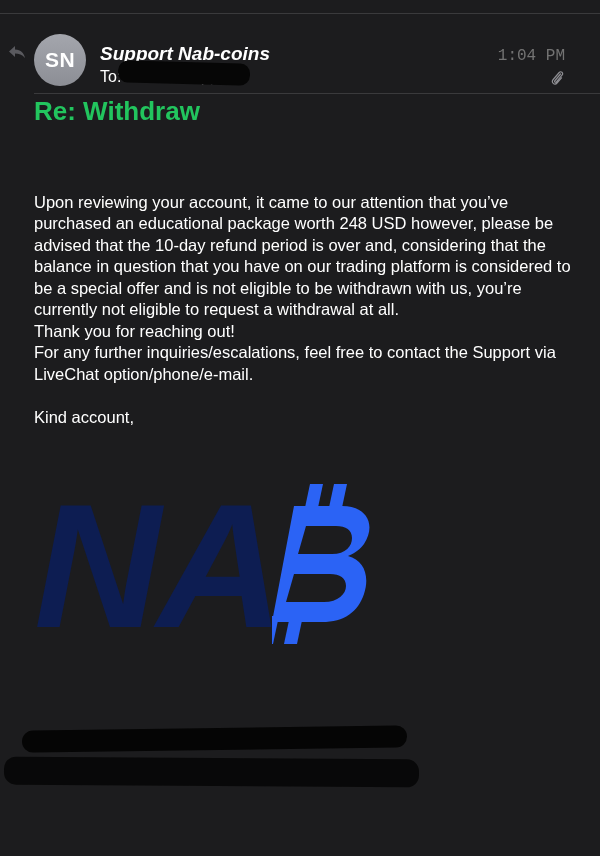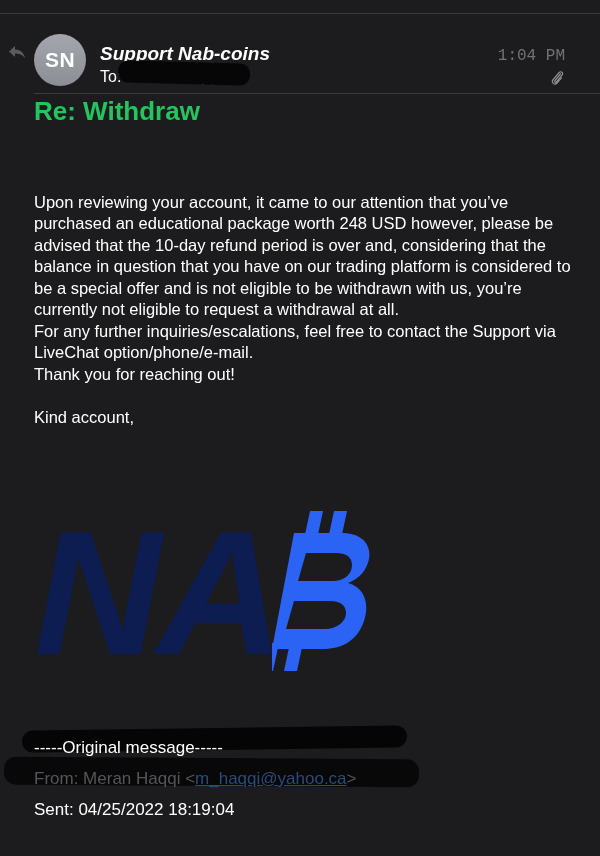--- a/index.html
+++ b/index.html
@@ -55,21 +55,21 @@
     position: absolute; left: 34px; top: 96px;
     font-size: 26px; font-weight: bold; color: #22c55e;
   }
   .body {
     position: absolute; left: 34px; top: 170px; width: 545px;
     font-size: 16.5px; line-height: 21.5px; color: #ffffff;
   }
   .body p { margin: 0; }
   .gap { height: 21.5px; }
   .logo {
-    position: absolute; left: 34px; top: 511px; width: 345px; height: 160px; text-align: center;
+    position: absolute; left: 34px; top: 484px; width: 345px; height: 160px; text-align: center;
   }
   .logo-na {
     position: absolute; left: 0; top: 12px;
     font-family: "Liberation Sans", sans-serif;
     font-size: 176px; font-weight: bold; font-style: italic;
     color: #0d1d52; line-height: 140px; letter-spacing: -4px;
   }
   .logo-b { position: absolute; left: 238px; top: 0; width: 100px; height: 160px; }
   .orig {
     position: absolute; left: 34px; top: 732px;
@@ -113,22 +113,22 @@
   </div>
   <div class="redact-to"></div>
 
   <div class="divider"></div>
 
   <div class="subject">Re: Withdraw</div>
 
   <div class="body">
     <div class="gap"></div>
     <p>Upon reviewing your account, it came to our attention that you’ve purchased an educational package worth 248 USD however, please be advised that the 10-day refund period is over and, considering that the balance in question that you have on our trading platform is considered to be a special offer and is not eligible to be withdrawn with us, you’re currently not eligible to request a withdrawal at all.</p>
+    <p>Thank you for reaching out!</p>
     <p>For any further inquiries/escalations, feel free to contact the Support via LiveChat option/phone/e-mail.</p>
-    <p>Thank you for reaching out!</p>
     <div class="gap"></div>
     <p>Kind account,</p>
   </div>
 
   <div class="logo">
     <div class="logo-na">NA</div>
     <svg class="logo-b" viewBox="0 0 100 160">
       <g fill="#2b63f5">
         <rect x="38" y="0" width="13" height="26" transform="skewX(-12)"></rect>
         <rect x="62" y="0" width="13" height="26" transform="skewX(-12)"></rect>
@@ -136,20 +136,13 @@
         <rect x="46" y="132" width="13" height="28" transform="skewX(-12)"></rect>
         <path d="M22 22 L70 22 C96 22 104 42 92 60 C86 68 80 70 76 72 C92 76 98 92 92 110 C86 128 72 138 50 138 L0 138 Z
                  M34 42 L26 70 L60 70 C74 70 80 62 80 54 C80 46 74 42 64 42 Z
                  M22 90 L14 118 L52 118 C66 118 74 110 74 102 C74 94 68 90 58 90 Z" fill-rule="evenodd"></path>
       </g>
     </svg>
   </div>
 
   <div class="redact-orig1"></div>
   <div class="redact-orig2"></div>
-  <div class="orig">
-    <div class="orig-dashes">-----Original message-----</div>
-    <div class="from-line orig-text">
-      <span>From: Meran Haqqi &lt;</span><span class="from-link">m_haqqi@yahoo.ca</span><span>&gt;</span>
-    </div>
-    <div class="sent">Sent: 04/25/2022 18:19:04</div>
-  </div>
 </div>
 
 </body></html>

